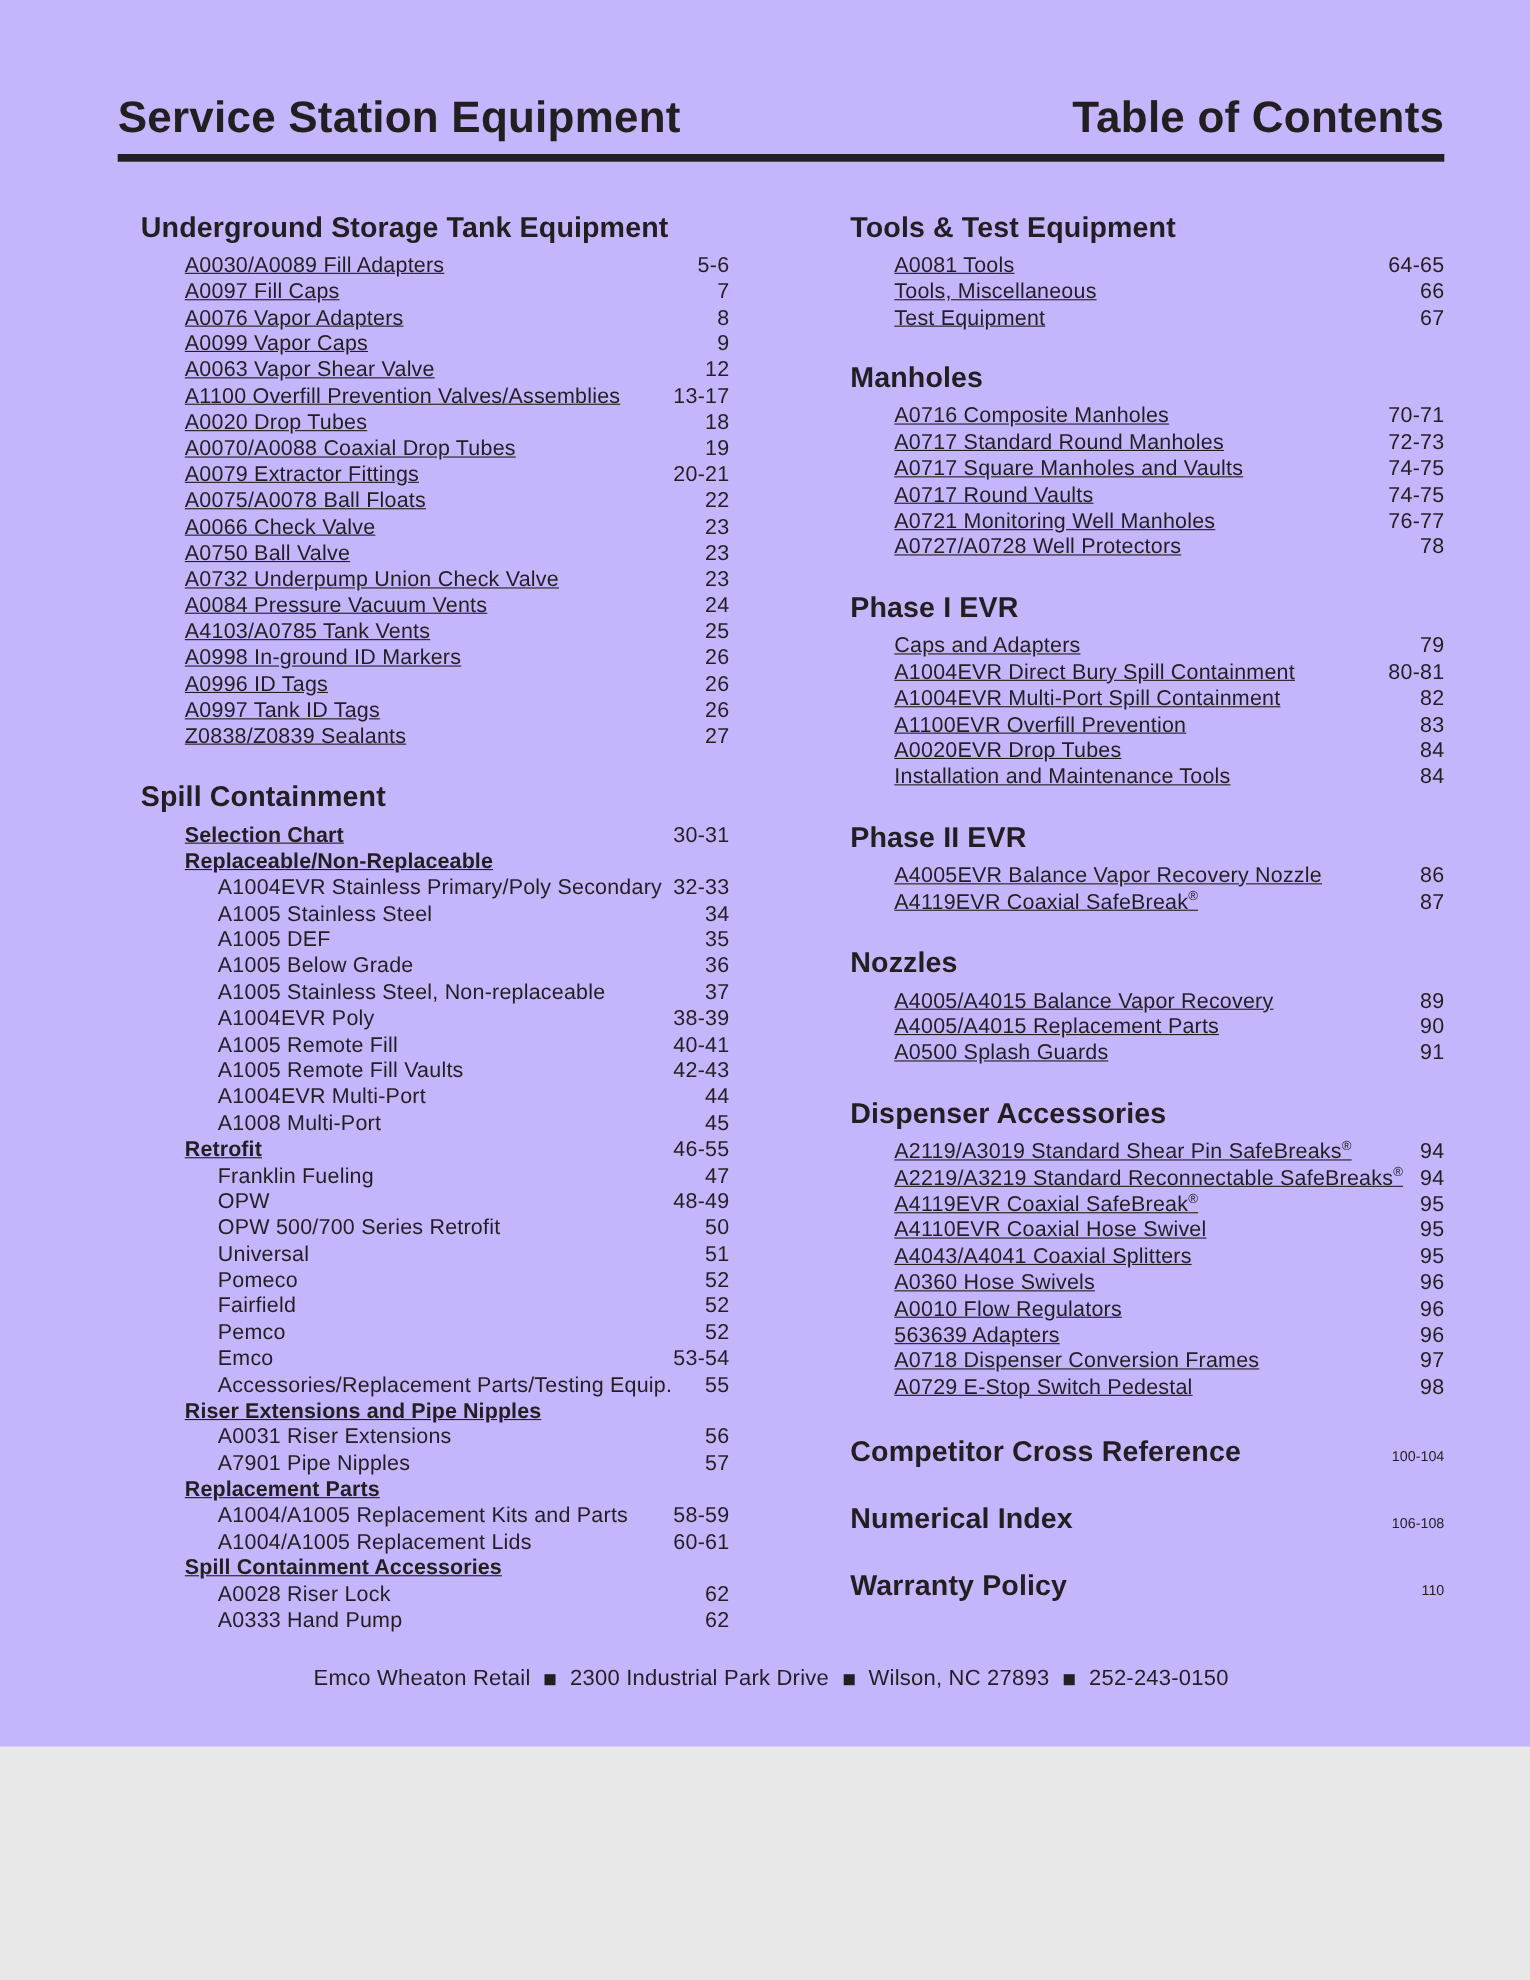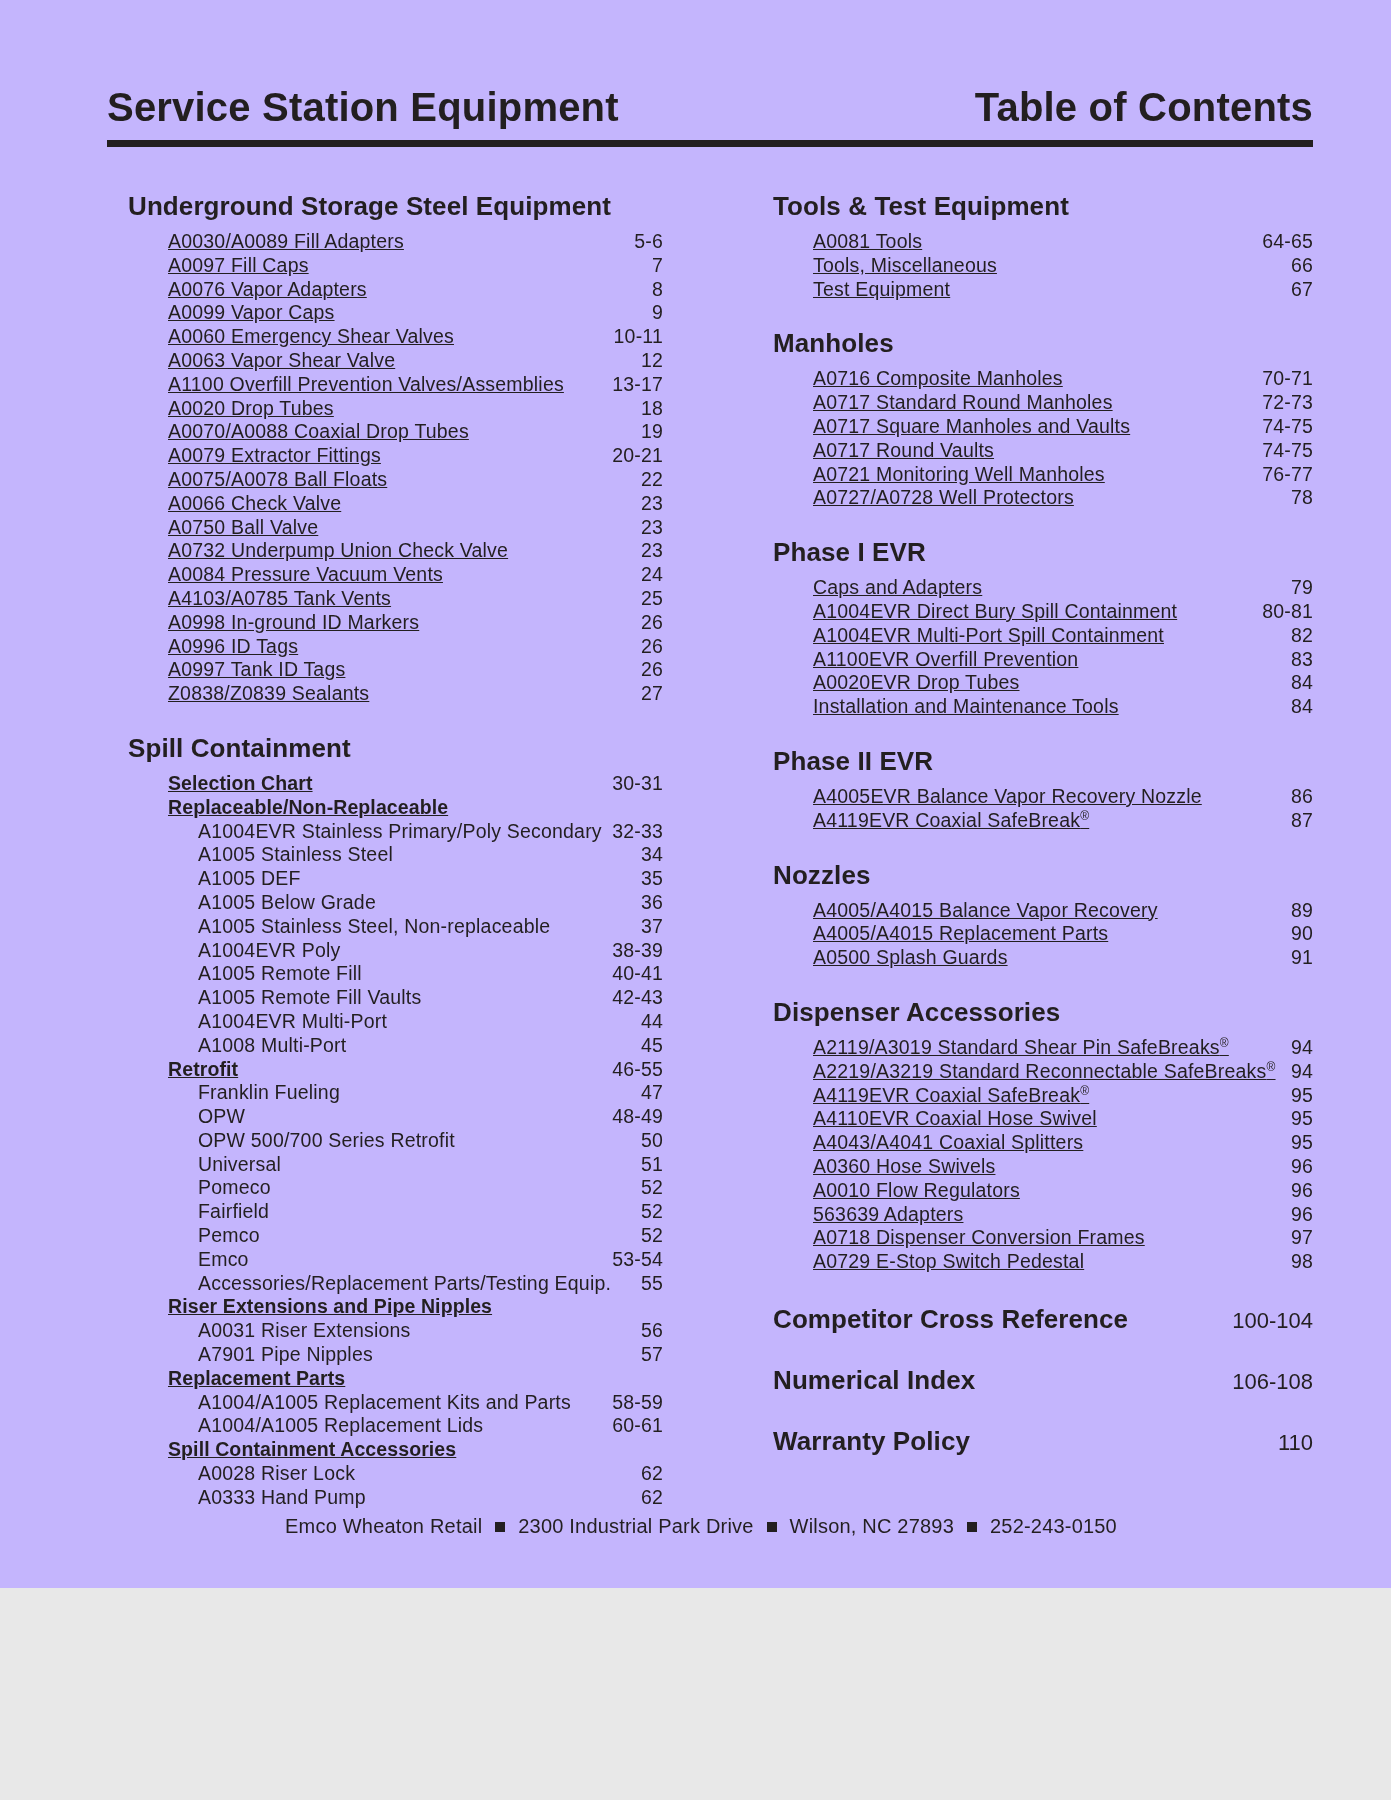--- a/index.html
+++ b/index.html
@@ -29,21 +29,21 @@
   
   .columns { display:flex; margin-top:44px; }
   .col { display:block; }
   .col-left  { margin-left:21px; width:535px; }
   .col-right { margin-left:auto; width:540px; }
 
   .toc-section { margin-bottom:27px; }
   .sec-head { margin-bottom:8px; white-space:nowrap; }
   .sec-head.with-page { display:flex; justify-content:space-between; align-items:baseline; }
   .sec-title { font-size:26px; font-weight:700; letter-spacing:0.1px; }
-  .sec-page  { font-size:22px; font-weight:400; }
+  .sec-page  { font-size:13px; font-weight:400; }
 
   .row {
     display:flex; justify-content:space-between; align-items:baseline;
     font-size:19.5px; line-height:23.8px; letter-spacing:0.2px;
   }
   .row .lbl { white-space:nowrap; }
   .row.lvl1 .lbl { padding-left:40px;text-decoration:underline; }
   .row.lvl2 .lbl { padding-left:70px; }
   .row.bold .lbl { font-weight:700; letter-spacing:0.1px; }
   .row .pg { white-space:nowrap; padding-left:8px; }
@@ -68,40 +68,36 @@
   <div class="inner">
 
     <header class="hdr">
       <h1>Service Station Equipment</h1>
       <h1>Table of Contents</h1>
     </header>
 
     <div class="columns">
       <div class="col col-left" id="col-left">
           <section class="toc-section">
-            <div class="sec-head"><span class="sec-title">Underground Storage Steel Equipment</span></div>
+            <div class="sec-head"><span class="sec-title">Underground Storage Tank Equipment</span></div>
             <div class="row lvl1">
               <span class="lbl">A0030/A0089 Fill Adapters</span>
               <span class="pg">5-6</span>
             </div>
             <div class="row lvl1">
               <span class="lbl">A0097 Fill Caps</span>
               <span class="pg">7</span>
             </div>
             <div class="row lvl1">
               <span class="lbl">A0076 Vapor Adapters</span>
               <span class="pg">8</span>
             </div>
             <div class="row lvl1">
               <span class="lbl">A0099 Vapor Caps</span>
               <span class="pg">9</span>
-            </div>
-            <div class="row lvl1">
-              <span class="lbl">A0060 Emergency Shear Valves</span>
-              <span class="pg">10-11</span>
             </div>
             <div class="row lvl1">
               <span class="lbl">A0063 Vapor Shear Valve</span>
               <span class="pg">12</span>
             </div>
             <div class="row lvl1">
               <span class="lbl">A1100 Overfill Prevention Valves/Assemblies</span>
               <span class="pg">13-17</span>
             </div>
             <div class="row lvl1">

